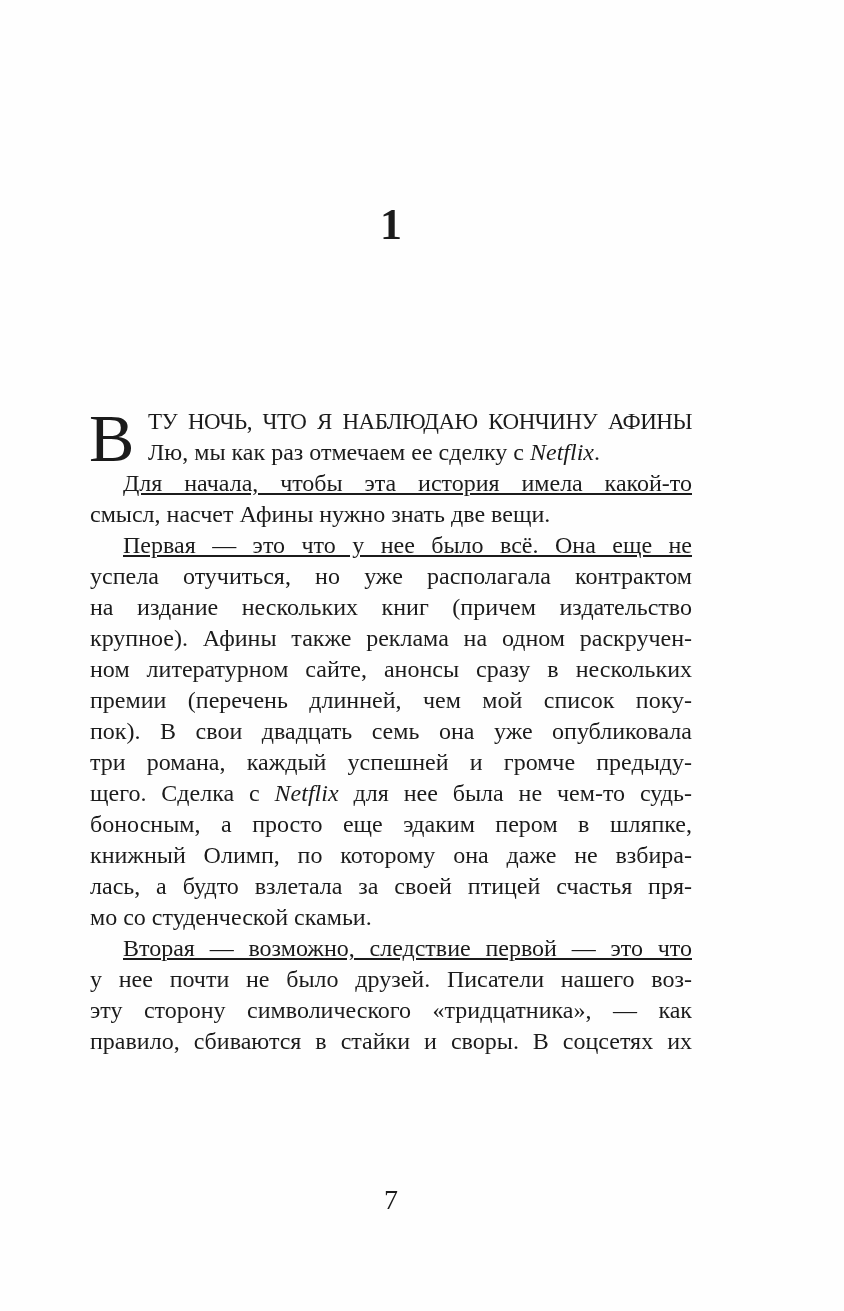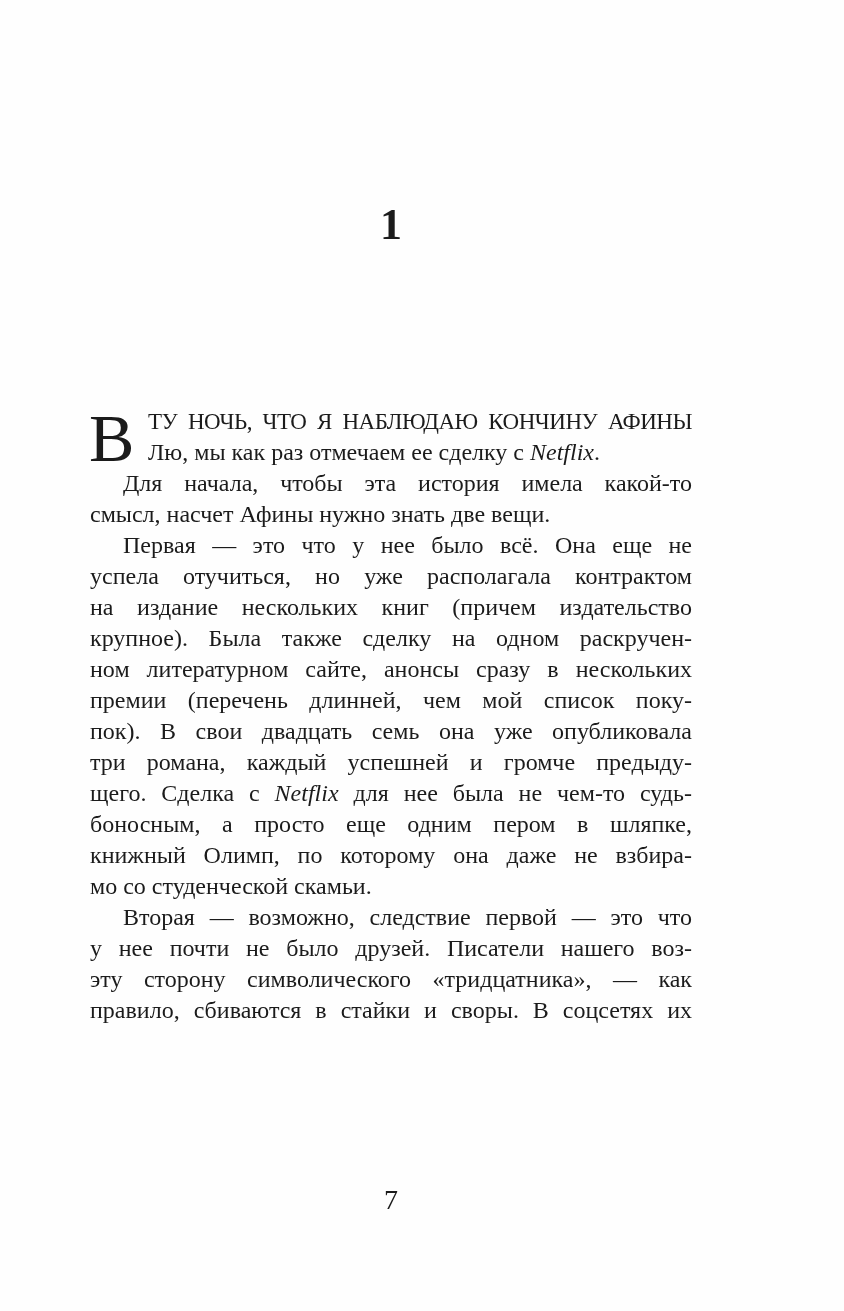--- a/index.html
+++ b/index.html
@@ -38,21 +38,21 @@
   }
   .line {
     height: 31px;
     line-height: 31px;
     font-size: 24px;
     text-align: justify;
     overflow: visible;
   }
   .line.just { text-align-last: justify; }
   .line.pad { padding-left: 58px; }
-  .line.indent { padding-left: 33px; }
+  .line.indent { padding-left: 33px; text-decoration: underline; }
   .line.caps { font-size: 23px; letter-spacing: -0.5px; }
   .it { font-style: italic; }
   .page-number {
     position: absolute;
     left: 90px;
     top: 1186px;
     width: 602px;
     text-align: center;
     font-size: 28px;
     line-height: 28px;
@@ -67,28 +67,29 @@
   <div class="text-block">
     <span class="dropcap">В</span>
 
   <div class="line caps pad just"><span>ТУ НОЧЬ, ЧТО Я НАБЛЮДАЮ КОНЧИНУ АФИНЫ</span></div>
       <div class="line pad"><span>Лю, мы как раз отмечаем ее сделку с </span><span class="it">Netflix</span><span>.</span></div>
       <div class="line just indent"><span>Для начала, чтобы эта история имела какой-то</span></div>
       <div class="line"><span>смысл, насчет Афины нужно знать две вещи.</span></div>
       <div class="line just indent"><span>Первая — это что у нее было всё. Она еще не</span></div>
       <div class="line just"><span>успела отучиться, но уже располагала контрактом</span></div>
       <div class="line just"><span>на издание нескольких книг (причем издательство</span></div>
-      <div class="line just"><span>крупное). Была также сделку на одном раскручен-</span></div>
+      <div class="line just"><span>крупное). Афины также реклама на одном раскручен-</span></div>
       <div class="line just"><span>ном литературном сайте, анонсы сразу в нескольких</span></div>
       <div class="line just"><span>премии (перечень длинней, чем мой список поку-</span></div>
       <div class="line just"><span>пок). В свои двадцать семь она уже опубликовала</span></div>
       <div class="line just"><span>три романа, каждый успешней и громче предыду-</span></div>
       <div class="line just"><span>щего. Сделка с </span><span class="it">Netflix</span><span> для нее была не чем-то судь-</span></div>
-      <div class="line just"><span>боносным, а просто еще одним пером в шляпке,</span></div>
+      <div class="line just"><span>боносным, а просто еще эдаким пером в шляпке,</span></div>
       <div class="line just"><span>книжный Олимп, по которому она даже не взбира-</span></div>
+      <div class="line just"><span>лась, а будто взлетала за своей птицей счастья пря-</span></div>
       <div class="line"><span>мо со студенческой скамьи.</span></div>
       <div class="line just indent"><span>Вторая — возможно, следствие первой — это что</span></div>
       <div class="line just"><span>у нее почти не было друзей. Писатели нашего воз-</span></div>
       <div class="line just"><span>эту сторону символического «тридцатника», — как</span></div>
       <div class="line just"><span>правило, сбиваются в стайки и своры. В соцсетях их</span></div>
     </div>
 
   <div class="page-number">7</div>
 </div>
 

